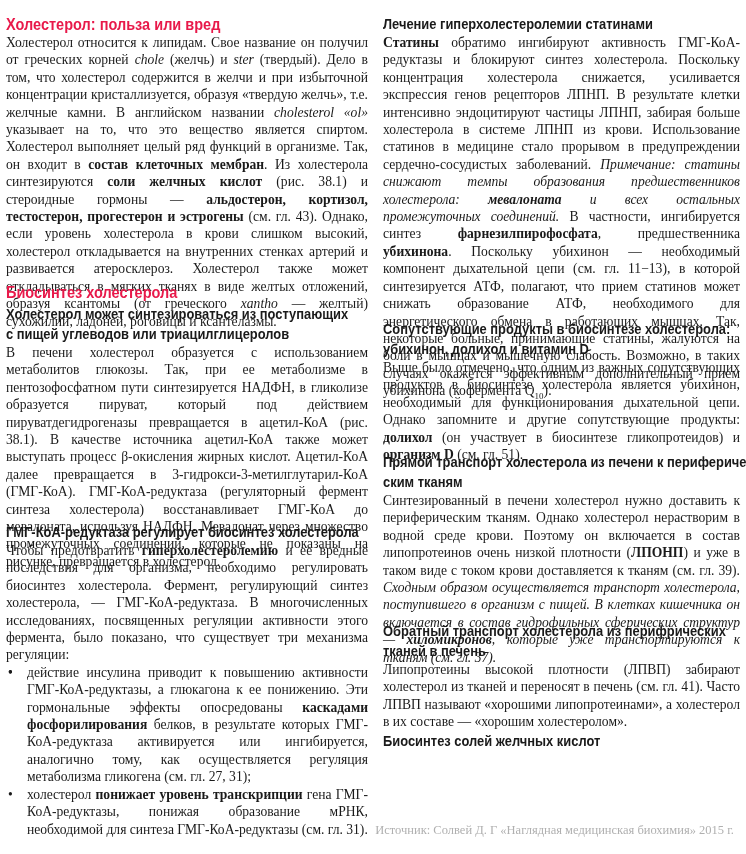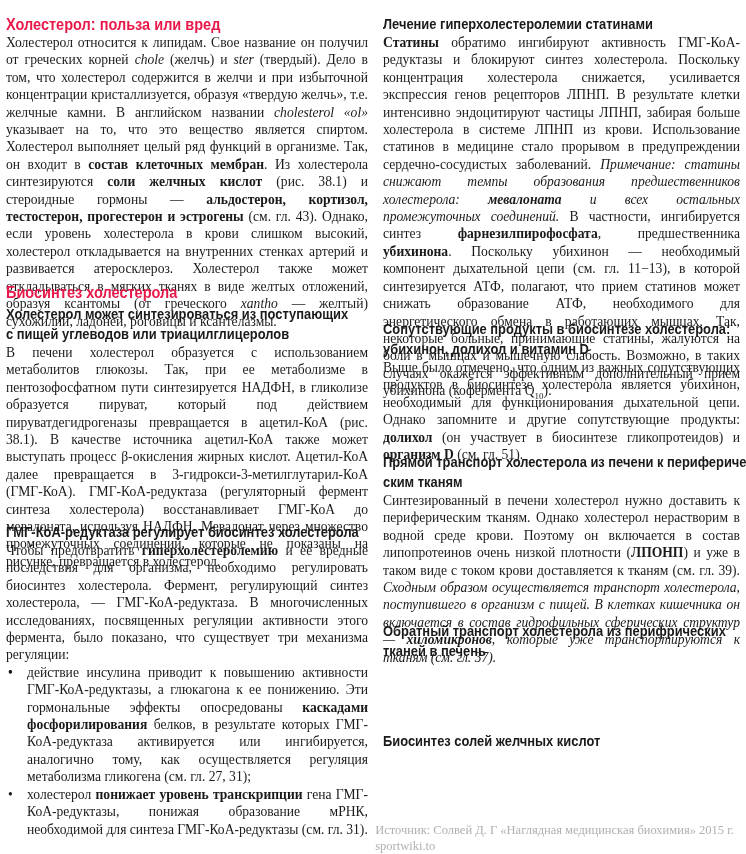--- a/index.html
+++ b/index.html
@@ -24,21 +24,21 @@
   }
   .p {
     font-size: 13.6px; line-height: 17.4px; margin: 0; text-align: justify;
   }
   .p b { font-weight: bold; }
   ul.bul { list-style: none; margin: 0; padding: 0; }
   ul.bul li { position: relative; padding-left: 21px; font-size: 13.6px; line-height: 17.4px; text-align: justify; }
   ul.bul li .dot { position: absolute; left: 2px; top: 0; }
   .sec { position: absolute; left: 0; width: 100%; }
   .footer {
-    position: absolute; right: 12px; top: 822px; text-align: left;
+    position: absolute; right: 12px; top: 822px; text-align: center;
     font-size: 12.5px; line-height: 16px; color: #b0b0b0;
   }
 </style>
 </head>
 <body>
 
 <div class="col col-left">
 
   <div class="sec" style="top:14px;">
     <h1 class="h-red">Холестерол: польза или вред</h1>
@@ -81,23 +81,23 @@
 
   <div class="sec" style="top:452px;">
     <h2 class="h-black">Прямой транспорт холестерола из печени к перифериче-</h2>
     <h2 class="h-black">ским тканям</h2>
     <p class="p rich">Синтезированный в печени холестерол нужно доставить к периферическим тканям. Однако холестерол нерастворим в водной среде крови. Поэтому он включается в состав липопротеинов очень низкой плотности (<b>ЛПОНП</b>) и уже в таком виде с током крови доставляется к тканям (см. гл. 39). <i>Сходным образом осуществляется транспорт холестерола, поступившего в организм с пищей. В клетках кишечника он включается в состав гидрофильных сферических структур — </i><b><i>хиломикронов</i></b><i>, которые уже транспортируются к тканям (см. гл. 37).</i></p>
   </div>
 
   <div class="sec" style="top:621px;">
     <h2 class="h-black">Обратный транспорт холестерола из перифрических</h2>
     <h2 class="h-black">тканей в печень</h2>
+    <p class="p rich">Липопротеины высокой плотности (ЛПВП)  забирают холестерол из тканей и переносят в печень (см. гл. 41). Часто ЛПВП называют «хорошими липопротеинами», а холестерол в их составе — «хорошим холестеролом».</p>
   </div>
 
   <div class="sec" style="top:731px;">
     <h2 class="h-black">Биосинтез солей желчных кислот</h2>
   </div>
 </div>
 
 <div class="footer">
   <div>Источник: Солвей Д. Г «Наглядная медицинская биохимия» 2015 г.</div>
-  <div>sportwiki.to</div>
 </div>
 
 </body></html>

